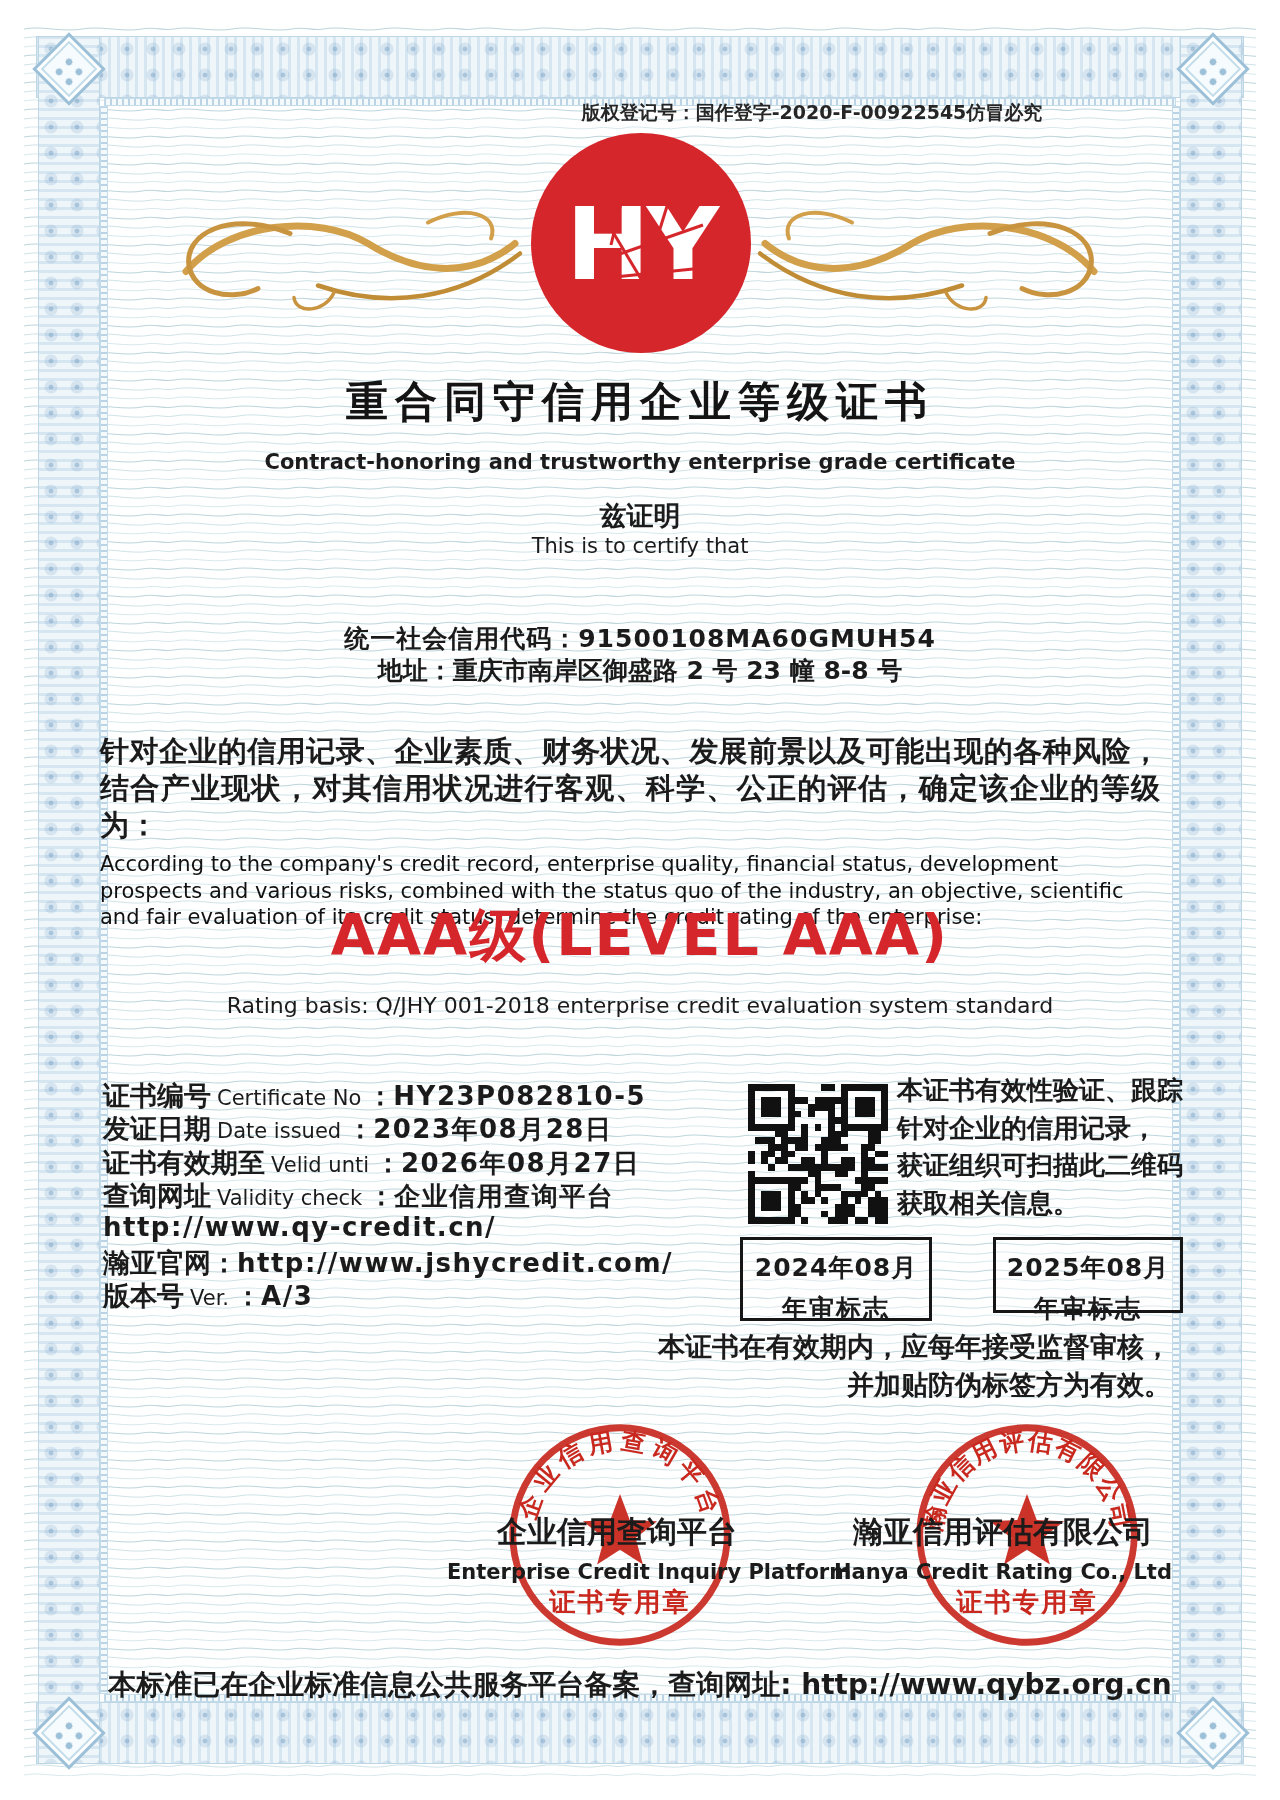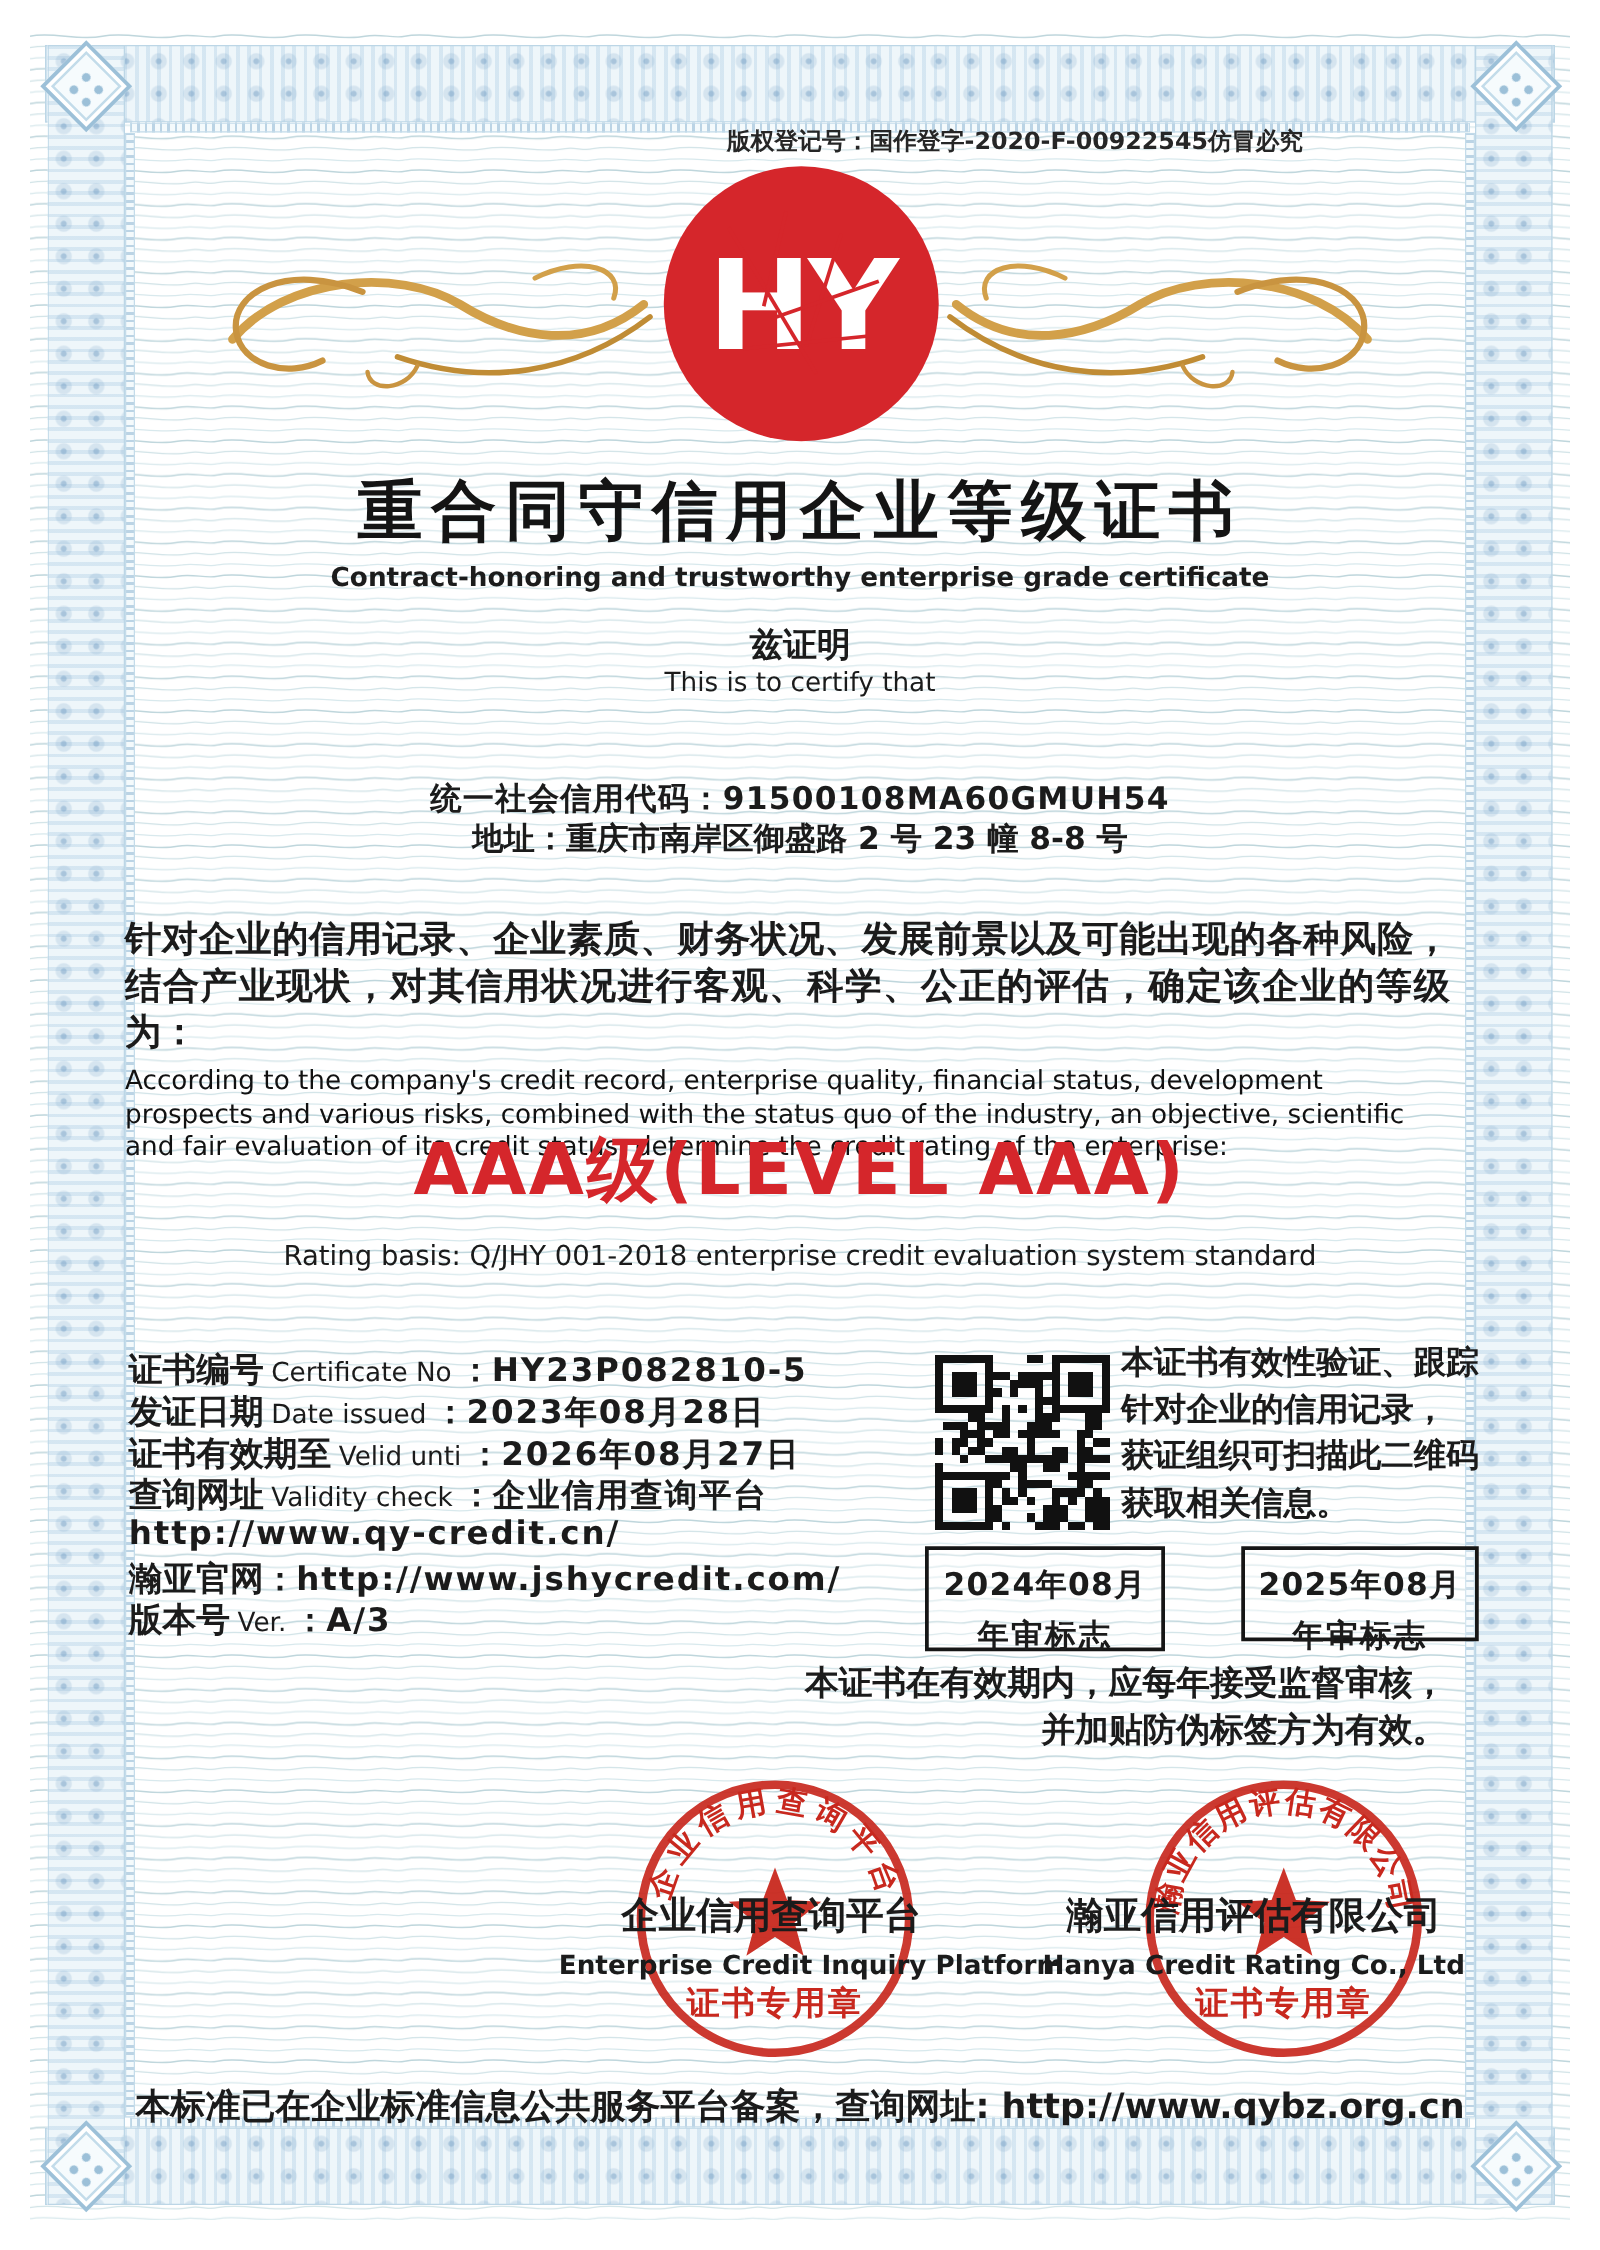--- a/index.html
+++ b/index.html
@@ -39,21 +39,21 @@
     box-shadow: inset 0 0 0 3px #ffffff, inset 0 0 0 5px #c3dcea;
   }
   .diamond::after{
     content:""; position:absolute; inset:9px;
     background-image:radial-gradient(circle, #9cc0d8 3.2px, rgba(156,192,216,0) 3.8px);
     background-size:14px 14px; background-position:2px 2px;
   }
   
   .registry{top:100px; left:812px; transform:translateX(-50%); font-size:19px; font-weight:600; color:#262626; white-space:nowrap; z-index:3;}
   .center{left:0; width:100%; text-align:center; z-index:3;}
-  .title-cn{top:374px; font-size:52px; font-weight:800; letter-spacing:7px; color:#141414;}
+  .title-cn{top:374px; font-size:42px; font-weight:800; letter-spacing:7px; color:#141414;}
   .title-en{top:450px; font-size:21px; font-weight:600; color:#1c1c1c;}
   .certify-cn{top:498px; font-size:27px; font-weight:600;}
   .certify-en{top:534px; font-size:21px; font-weight:500;}
   .company{top:568px; font-size:38px; font-weight:800; letter-spacing:1px;}
   .creditcode{top:622px; font-size:25px; font-weight:600; letter-spacing:1px;}
   .address{top:654px; font-size:25px; font-weight:600;}
   .para{left:100px; top:733px; width:1060px; z-index:3;}
   .para-cn{font-size:29px; font-weight:600; line-height:37px; text-align:justify;}
   .para-en{margin-top:7px; font-size:21px; font-weight:500; line-height:26.5px; color:#111;}
   .grade{top:898px; font-size:57px; font-weight:800; color:#d5262b; letter-spacing:2px;}
@@ -68,21 +68,21 @@
   .d-val{font-size:26px; font-weight:600; letter-spacing:1.5px;}
   
   .qr-box{left:748px; top:1078px; width:140px; height:152px; z-index:3;}
   .qr-box svg{width:100%; height:100%;}
   .qr-note{left:897px; top:1072px; width:300px; z-index:3;}
   .qr-note div{font-size:26px; font-weight:600; line-height:37.5px; white-space:nowrap;}
   
   .badge{z-index:3; border:3px solid #161616; background:rgba(255,255,255,0.25); text-align:center; box-sizing:border-box;}
   .badge .b1{margin-top:11px; font-size:25px; font-weight:600; letter-spacing:1px;}
   .badge .b2{margin-top:8px; font-size:25px; font-weight:600; letter-spacing:2px;}
-  .supervision{right:123px; top:1328px; text-align:right; z-index:3;}
+  .supervision{right:109px; top:1328px; text-align:right; z-index:3;}
   .supervision div{font-size:27px; font-weight:600; line-height:38px; white-space:nowrap;}
   
   .stamp{width:234px; height:234px; z-index:4;}
   .stamp svg{width:100%; height:100%;}
   .arc-text{font-size:25px; font-weight:700; fill:#c8281e; letter-spacing:6px;}
   .stamp.tight .arc-text{letter-spacing:2px;}
   .seal-bottom{font-size:27px; font-weight:700; fill:#c8281e; letter-spacing:2px;}
   .org-block{z-index:5; text-align:center;}
   .org-cn{font-size:30px; font-weight:800; white-space:nowrap;}
   .org-en{margin-top:7px; font-size:21px; font-weight:600; white-space:nowrap;}

